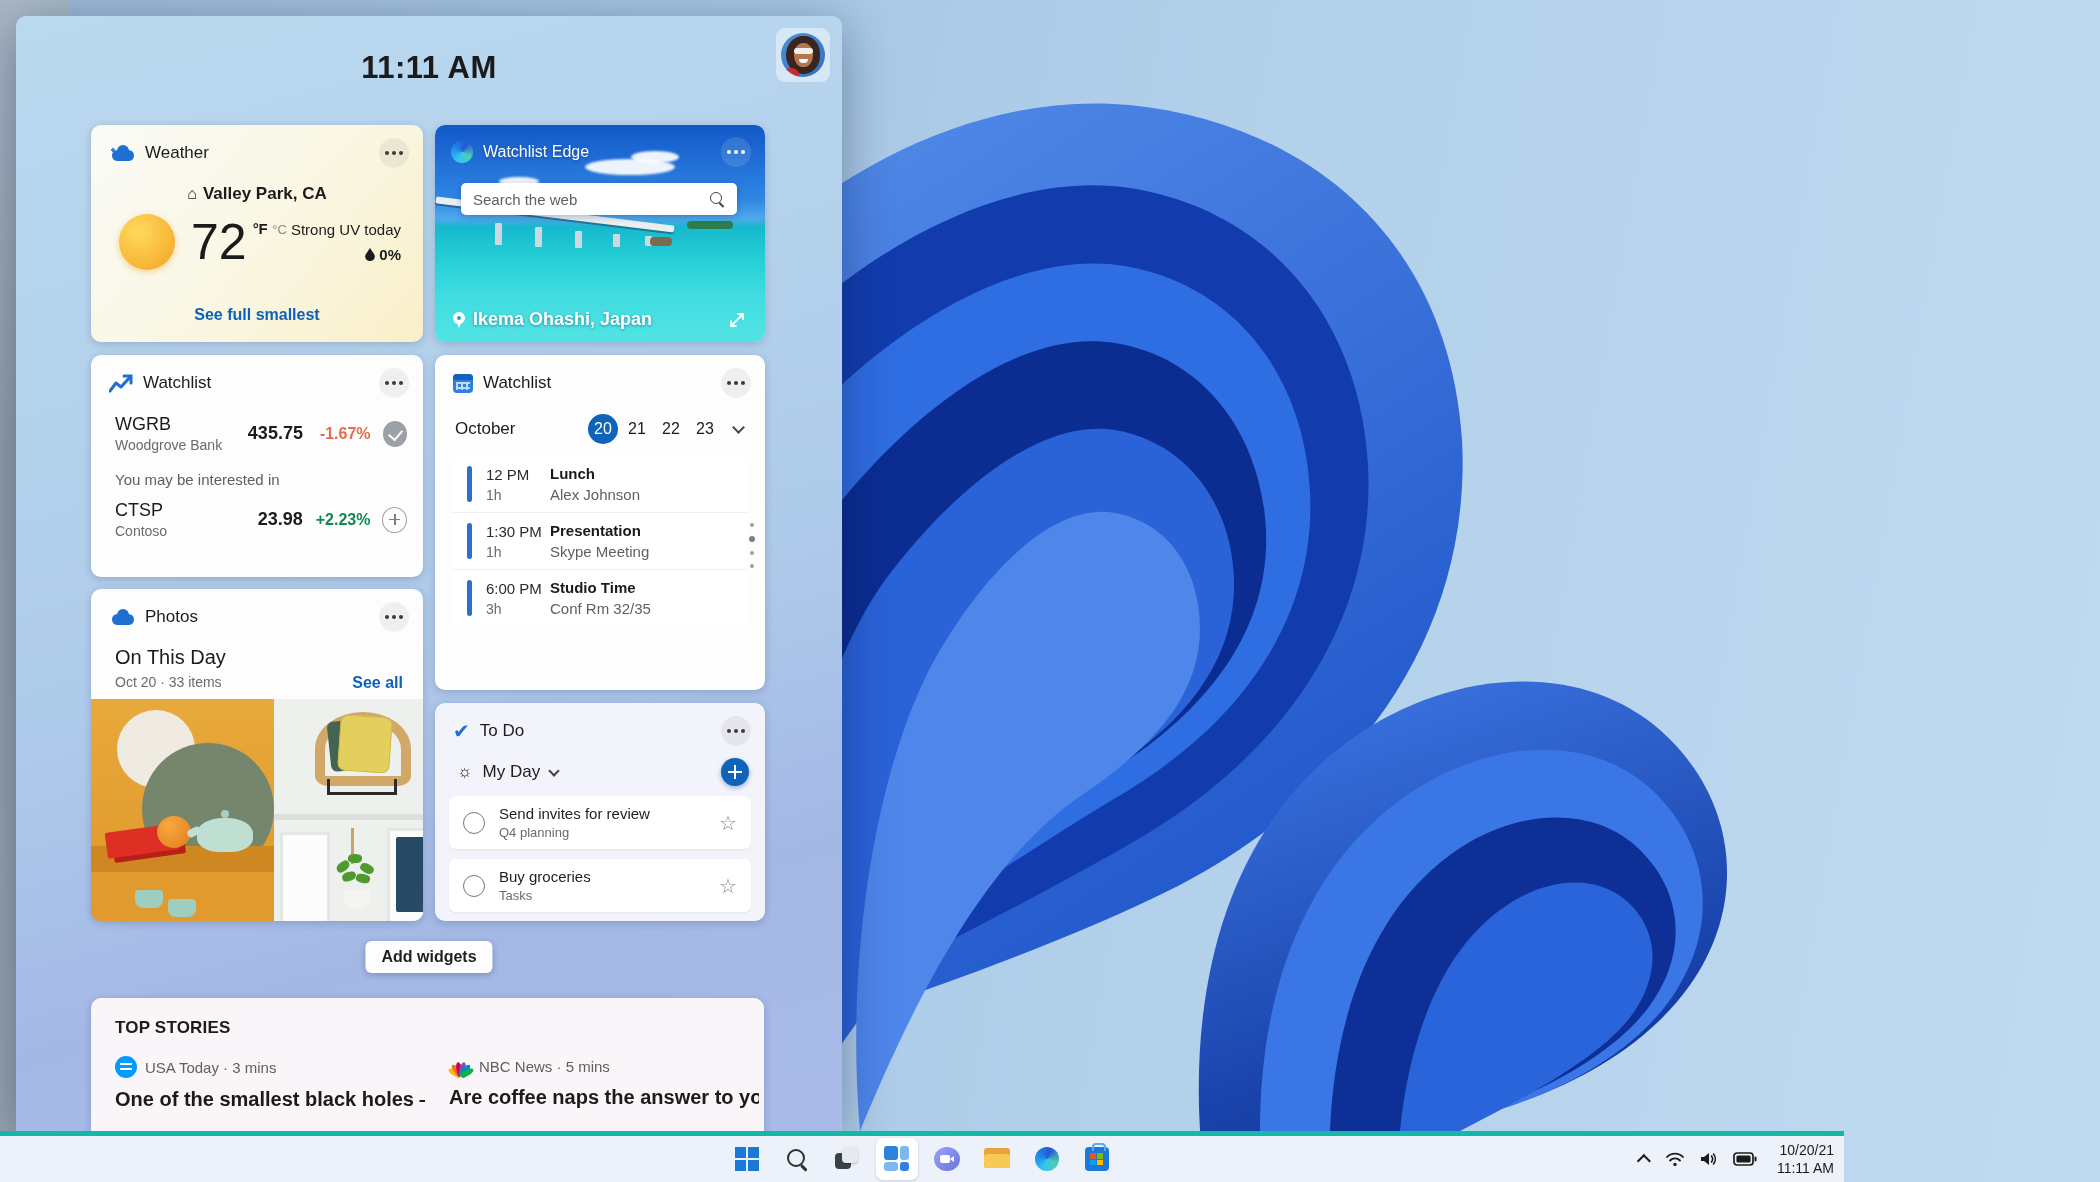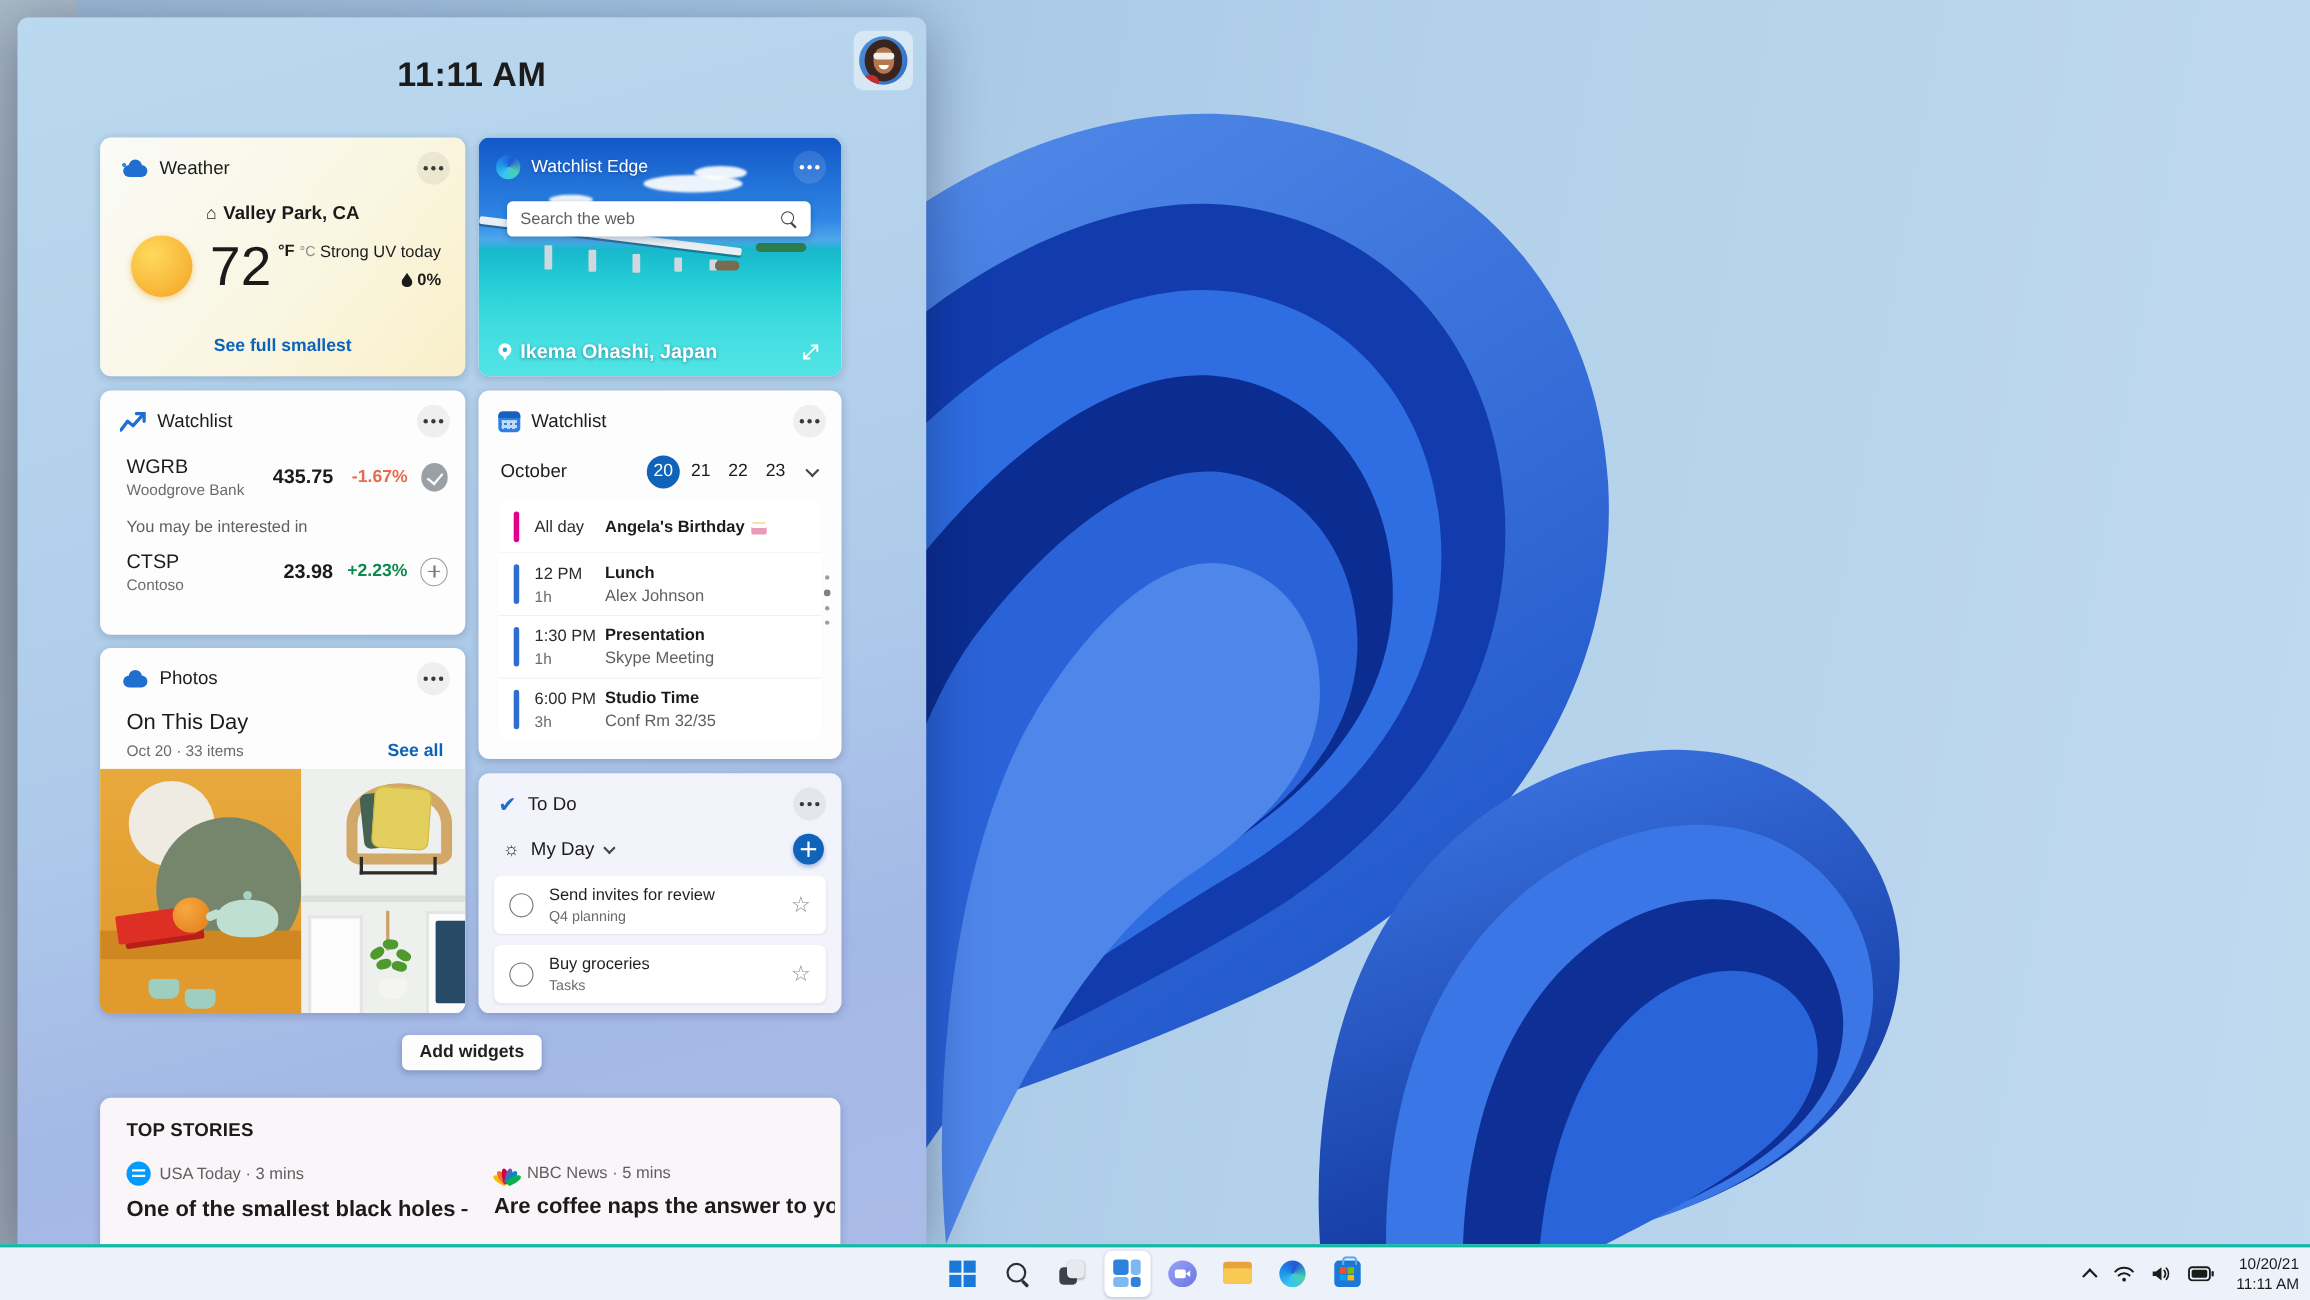--- a/index.html
+++ b/index.html
@@ -243,22 +243,22 @@
   .story-src { display:flex; align-items:center; gap:8px; font-size:15px; color:#5f5f5f; }
   .story-headline { margin-top:10px; font-size:20px; font-weight:bold; color:#1b1b1b; white-space:nowrap; overflow:hidden; }
   .usat { width:22px; height:22px; border-radius:50%; background:#009bff; position:relative; }
   .usat::before { content:""; position:absolute; left:5px; top:7px; width:12px; height:2.4px; background:#fff; }
   .usat::after { content:""; position:absolute; left:5px; top:12px; width:12px; height:2.4px; background:#fff; }
   .nbc { position:relative; width:22px; height:20px; }
   .nbc i { position:absolute; left:9px; bottom:0; width:6px; height:14px;
     border-radius:50% 50% 2px 2px; transform-origin:50% 100%; display:block; }
 
   
-  .taskbar { position:absolute; left:0; bottom:0; width:2100px; height:51px;
-    background:#edf2fa; border-top:3px solid #14b8a6; }
+  .taskbar { position:absolute; left:0; bottom:0; width:1844px; height:51px;
+    background:#edf2fa; border-top:5px solid #14b8a6; }
   .tb-center { position:absolute; left:50%; top:0; height:100%; transform:translateX(-50%);
     display:flex; align-items:center; gap:8px; }
   .tb-btn { width:42px; height:42px; border-radius:7px; display:flex; align-items:center; justify-content:center; }
   .tb-btn.active { background:#fff; box-shadow:0 1px 3px rgba(20,30,70,.18); }
   .win-logo { display:grid; grid-template-columns:11px 11px; grid-template-rows:11px 11px; gap:2px; }
   .win-logo i { background:#1a78d8; display:block; }
   .tb-search { position:relative; width:24px; height:24px; }
   .tb-search::before { content:""; position:absolute; left:2px; top:2px; width:14px; height:14px;
     border:2.4px solid #2b2f36; border-radius:50%; }
   .tb-search::after { content:""; position:absolute; left:17px; top:17px; width:8px; height:2.6px;
@@ -470,32 +470,20 @@
       <span class="day-group">
         <span class="day sel">20</span>
         <span class="day">21</span>
         <span class="day">22</span>
         <span class="day">23</span>
         <span class="chev"></span>
       </span>
     </div>
     <div class="events">
       <div class="event">
-        <span class="ebar short bar-pink"></span>
-        <span class="etime">
-            <div class="t1">All day</div>
-          </span>
-        <span class="ebody">
-          <div class="t1">
-              <span>Angela's Birthday</span>
-              <span class="cake"></span>
-            </div>
-        </span>
-      </div>
-      <div class="event">
         <span class="ebar bar-blue"></span>
         <span class="etime">
           <div class="t1">12 PM</div>
           <div class="t2">1h</div>
         </span>
         <span class="ebody">
           <div class="t1">Lunch</div>
           <div class="t2">Alex Johnson</div>
         </span>
       </div>

